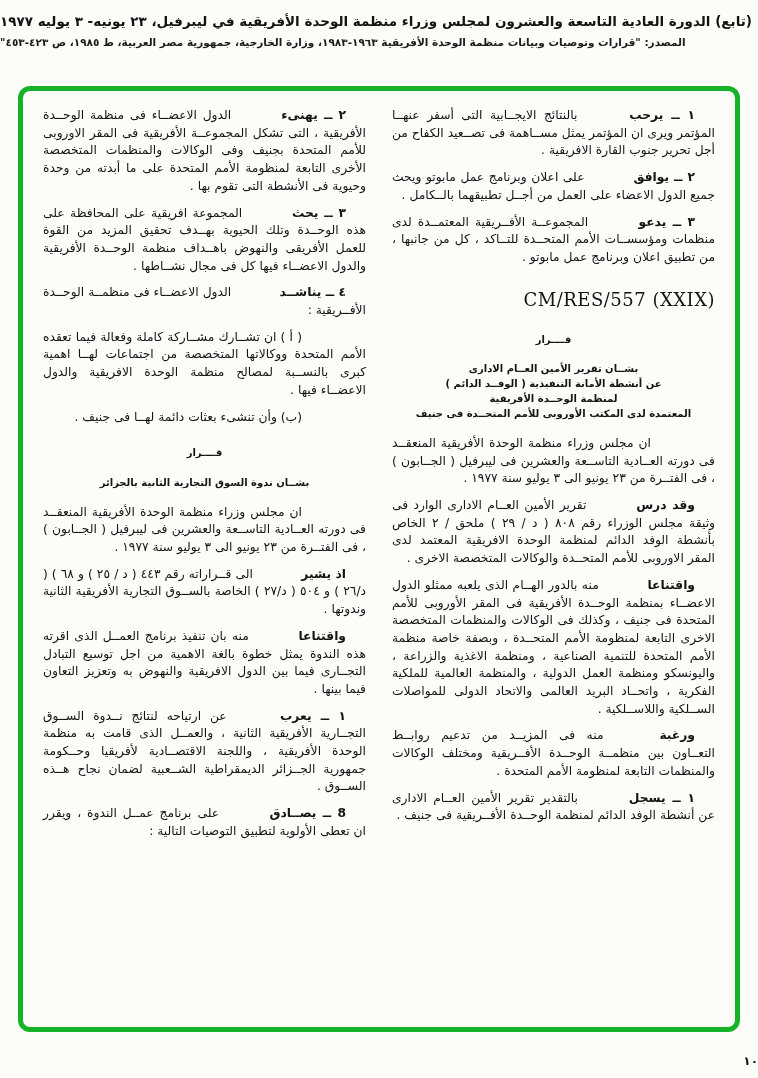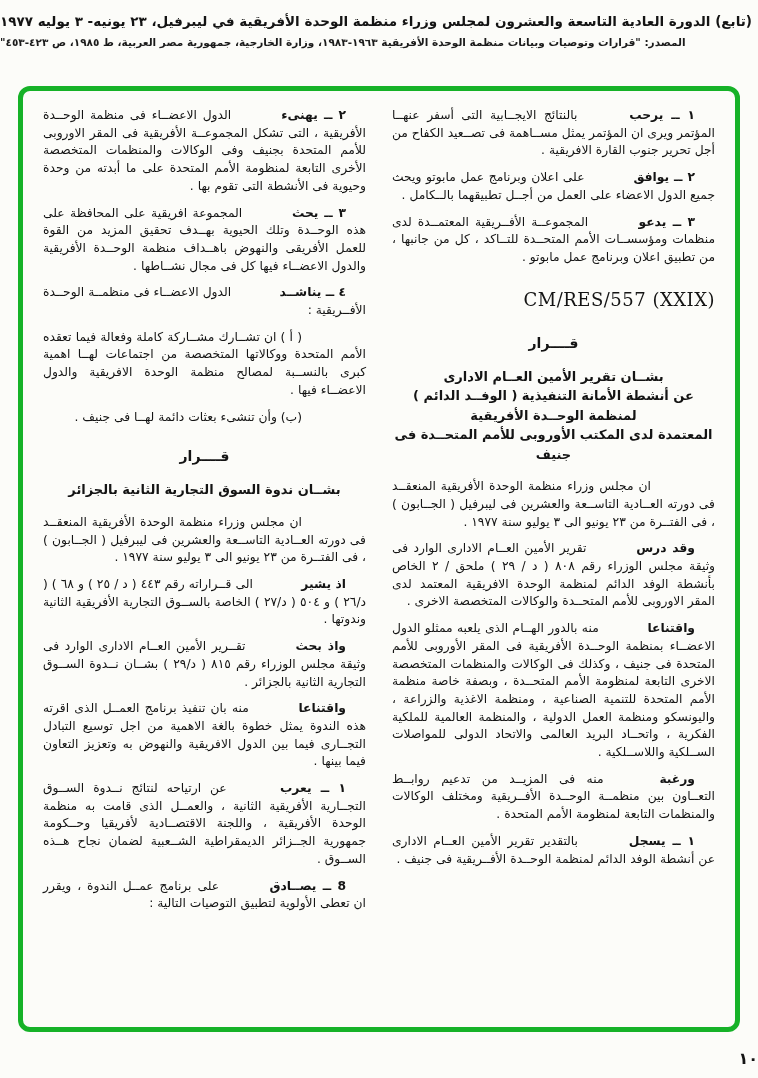--- a/index.html
+++ b/index.html
@@ -62,35 +62,35 @@
     text-align:right;
     font-family:"DejaVu Serif", serif;
     font-size:18px;
     letter-spacing:0.5px;
     margin:20px 0 12px 0;
     text-indent:4px;
   }
   .res-heading{
     text-align:center;
     font-weight:bold;
-    font-size:14px;
+    font-size:10px;
     margin:20px 0 14px 0;
   }
   .res-title{margin:0 0 14px 0;}
   .res-title div{
     text-align:center;
     font-weight:bold;
-    font-size:13px;
+    font-size:10px;
     line-height:1.5;
   }
   .page-number{
     position:absolute;
     bottom:10px;left:0;right:0;
     text-align:right;
-    font-size:16px;
+    font-size:12px;
     font-weight:bold;
   }
 </style>
 </head>
 <body>
 
 <header class="doc-header">
   <div class="h1">(تابع) الدورة العادية التاسعة والعشرون لمجلس وزراء منظمة الوحدة الأفريقية في ليبرفيل، ٢٣ يونيه- ٣ يوليه ١٩٧٧</div>
   <div class="h2">المصدر: "قرارات وتوصيات وبيانات منظمة الوحدة الأفريقية ١٩٦٣-١٩٨٣، وزارة الخارجية، جمهورية مصر العربية، ط ١٩٨٥، ص ٤٢٣-٤٥٣"</div>
 </header>
@@ -126,21 +126,20 @@
       <p class="para"><span class="lead"></span><span>( أ ) ان تشــارك مشــاركة كاملة وفعالة فيما تعقده الأمم المتحدة ووكالاتها المتخصصة من اجتماعات لهــا اهمية كبرى بالنســبة لمصالح منظمة الوحدة الافريقية والدول الاعضــاء فيها .</span></p>
       <p class="para"><span class="lead"></span><span>(ب) وأن تنشىء بعثات دائمة لهــا فى جنيف .</span></p>
 
       <div class="res-heading">قــــرار</div>
       <div class="res-title">
         <div>بشــان ندوة السوق التجارية الثانية بالجزائر</div>
       </div>
 
       <p class="para"><span class="lead"></span><span>ان مجلس وزراء منظمة الوحدة الأفريقية المنعقــد فى دورته العــادية التاســعة والعشرين فى ليبرفيل ( الجــابون ) ، فى الفتــرة من ٢٣ يونيو الى ٣ يوليو سنة ١٩٧٧ .</span></p>
       <p class="para"><span class="lead">اذ يشير </span><span>الى قــراراته رقم ٤٤٣ ( د / ٢٥ ) و ٦٨ ) ( د/٢٦ ) و ٥٠٤ ( د/٢٧ ) الخاصة بالســوق التجارية الأفريقية الثانية وندوتها .</span></p>
-      <p class="para"><span class="lead">واذ بحث </span><span>تقــرير الأمين العــام الادارى الوارد فى وثيقة مجلس الوزراء رقم ٨١٥ ( د/٢٩ ) بشــان نــدوة الســوق التجارية الثانية بالجزائر .</span></p>
       <p class="para"><span class="lead">واقتناعا </span><span>منه بان تنفيذ برنامج العمــل الذى اقرته هذه الندوة يمثل خطوة بالغة الاهمية من اجل توسيع التبادل التجــارى فيما بين الدول الافريقية والنهوض به وتعزيز التعاون فيما بينها .</span></p>
       <p class="para"><span class="lead">١ ــ يعرب </span><span>عن ارتياحه لنتائج نــدوة الســوق التجــارية الأفريقية الثانية ، والعمــل الذى قامت به منظمة الوحدة الأفريقية ، واللجنة الاقتصــادية لأفريقيا وحــكومة جمهورية الجــزائر الديمقراطية الشــعبية لضمان نجاح هــذه الســوق .</span></p>
       <p class="para"><span class="lead">8 ــ يصــادق </span><span>على برنامج عمــل الندوة ، ويقرر ان تعطى الأولوية لتطبيق التوصيات التالية :</span></p>
     </section>
 
   </div>
 </div>
 
 <div class="page-number">١٠</div>
 

